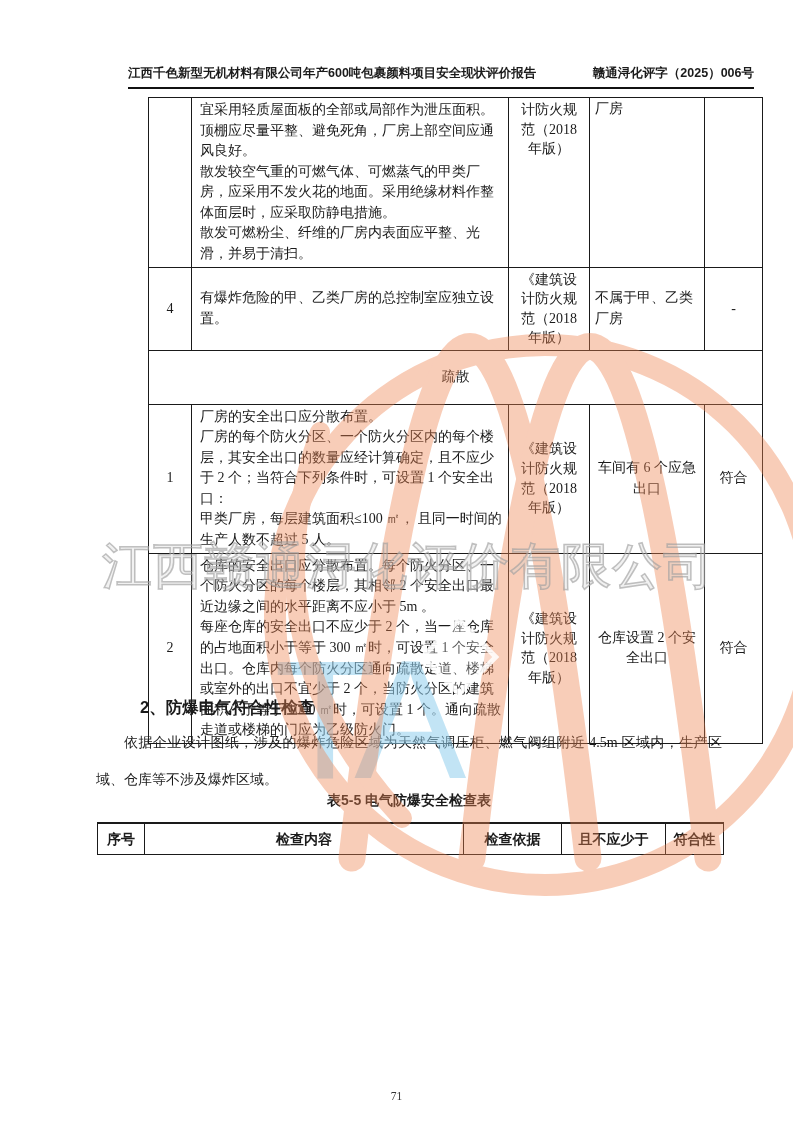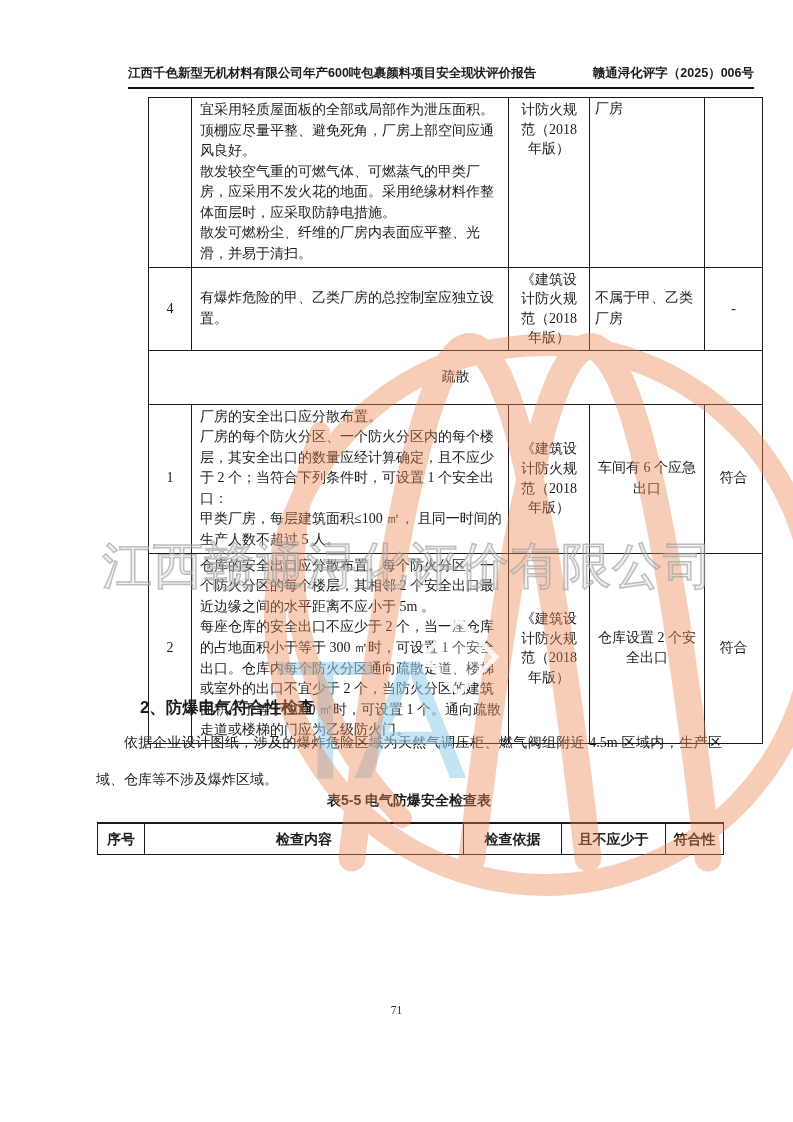--- a/index.html
+++ b/index.html
@@ -33,21 +33,21 @@
   .sec-para{position:absolute;left:96px;top:724px;width:626px;
        font-size:14px;line-height:37px;text-indent:2em;text-align:justify;}
   .tbl-caption{position:absolute;left:96px;top:792px;width:626px;text-align:center;
        font-family:"Liberation Sans","DejaVu Sans",sans-serif;
        font-weight:bold;font-size:14px;}
   .t2{position:absolute;left:97px;top:822px;width:626px;}
   .t2 th{height:28px;text-align:center;font-size:14px;font-weight:bold;
        font-family:"Liberation Sans","DejaVu Sans",sans-serif;
        border-top-width:2px;}
   
-  .pageno{position:absolute;left:0;top:1004px;width:793px;text-align:center;
+  .pageno{position:absolute;left:0;top:1090px;width:793px;text-align:center;
        font-size:11.5px;color:#333;}
   
   .wm{position:absolute;pointer-events:none;}
   .wm-stamp{left:0;top:0;z-index:4;}
   .wm-company{left:102px;top:533px;width:640px;white-space:nowrap;z-index:5;
        font-size:50px;letter-spacing:1px;
        color:rgba(205,205,205,0.28);
        -webkit-text-stroke:1.5px rgba(160,160,160,0.65);}
   .wm-letters{left:274px;top:636px;z-index:3;
        font-family:"Liberation Sans","DejaVu Sans",sans-serif;

